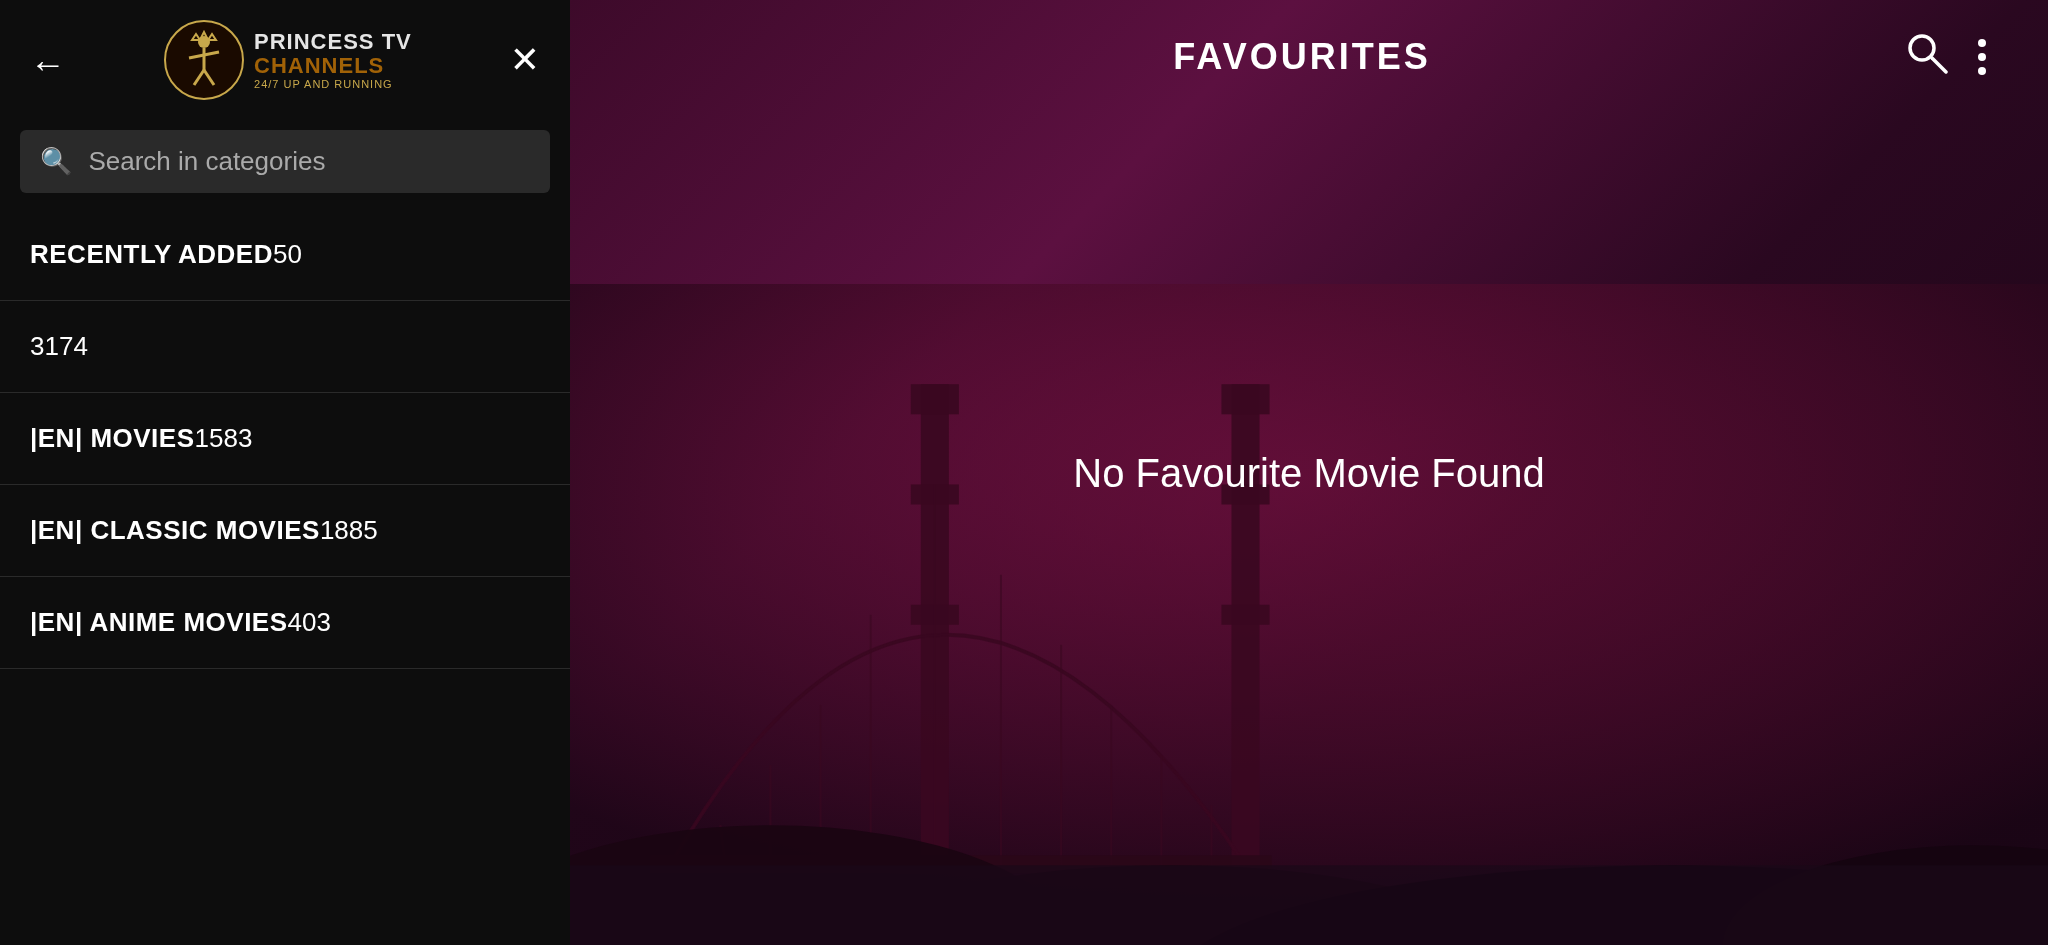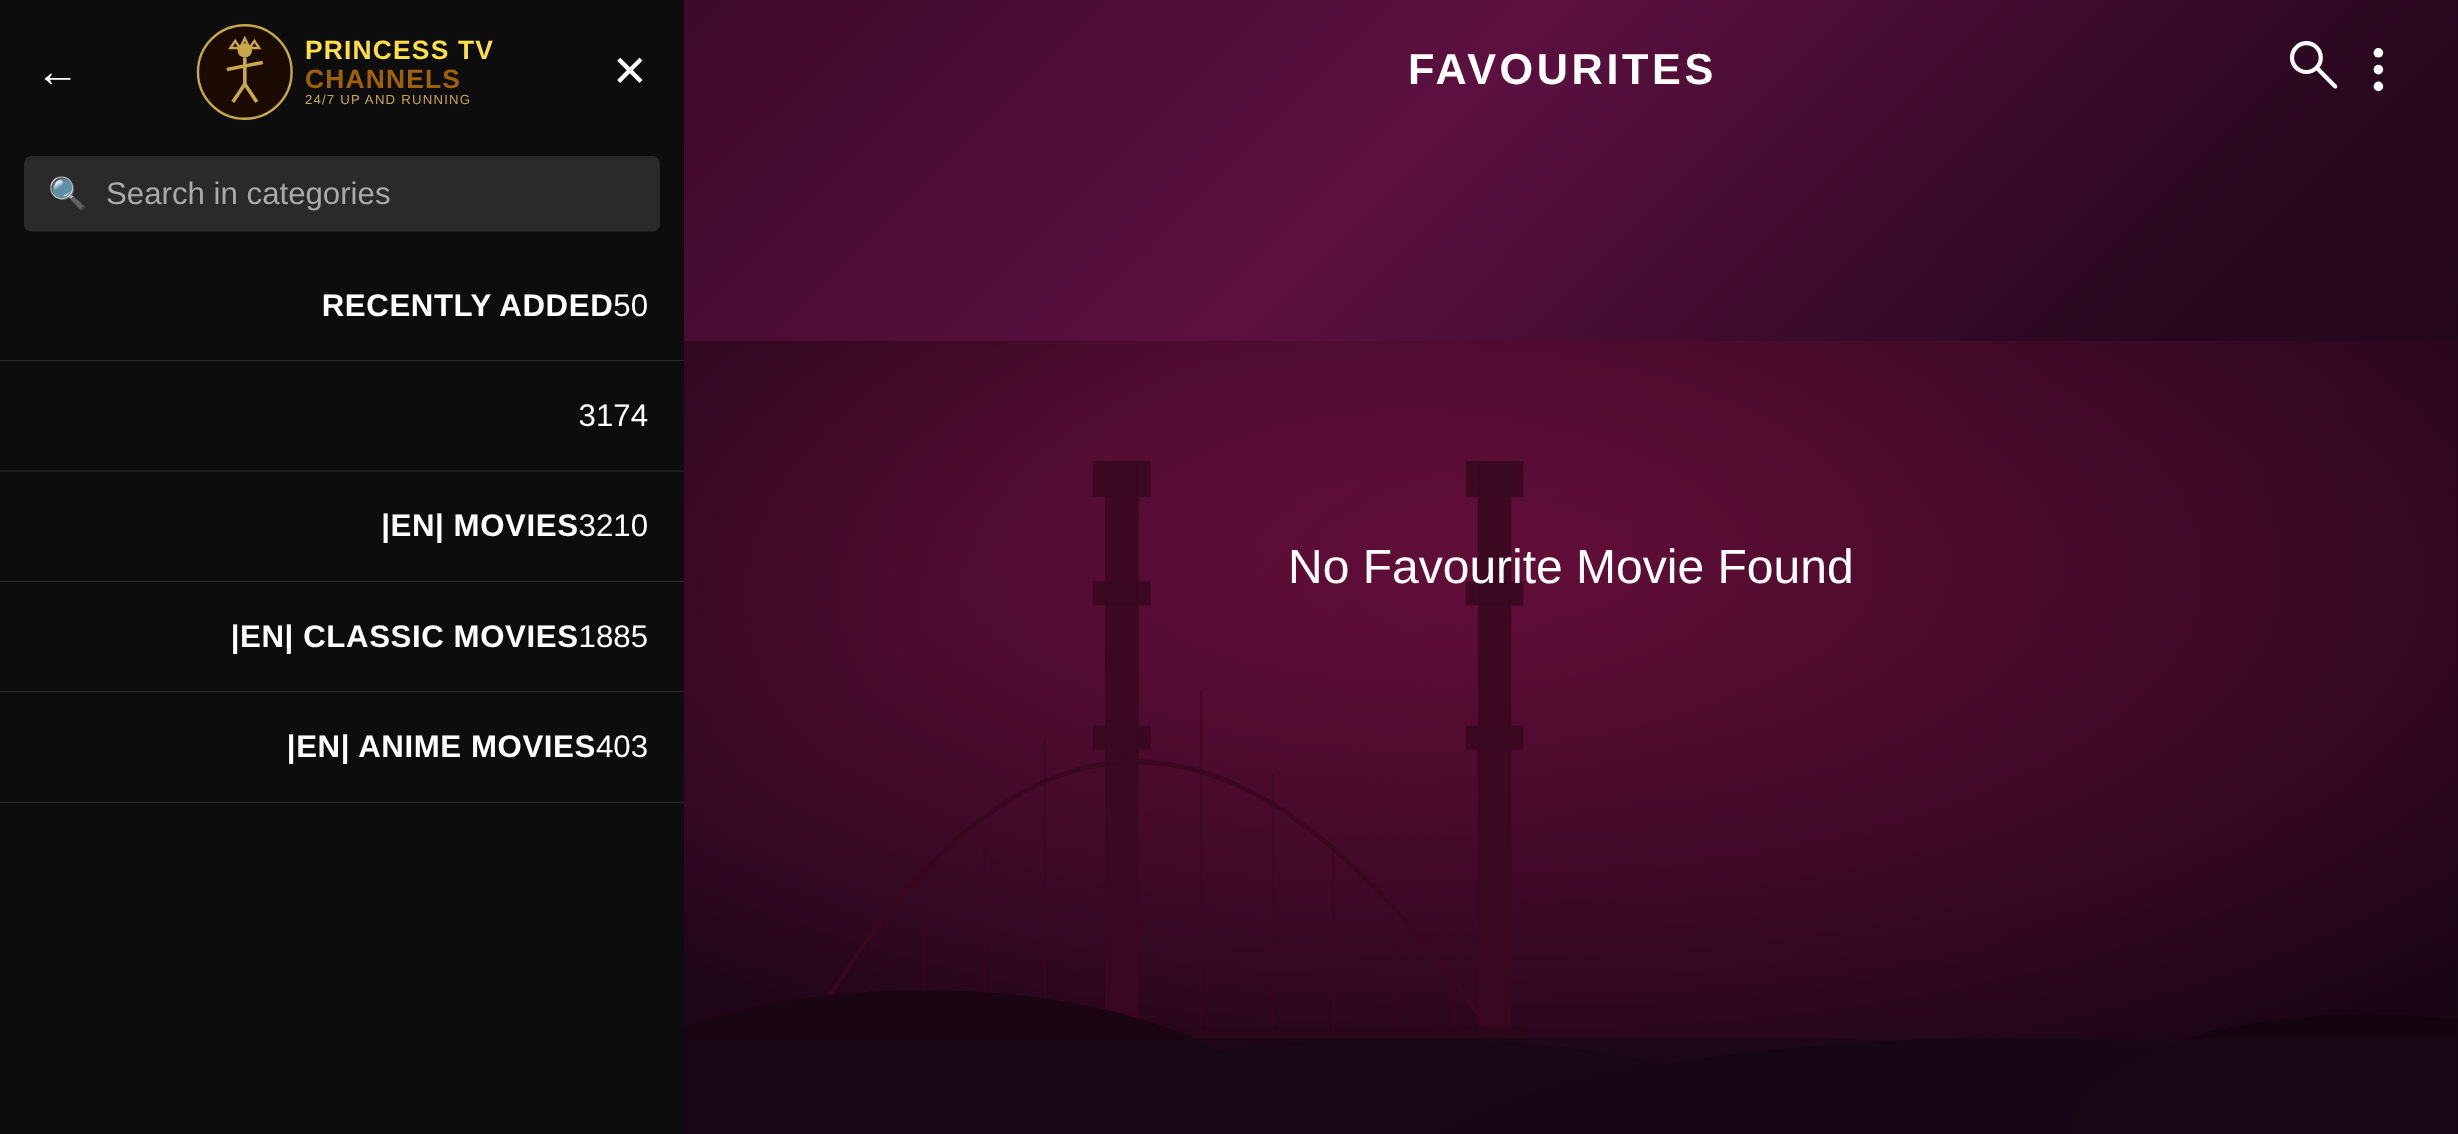--- a/index.html
+++ b/index.html
@@ -59,21 +59,21 @@
 
     .logo-text {
       display: flex;
       flex-direction: column;
       line-height: 1.1;
     }
 
     .logo-title {
       font-size: 22px;
       font-weight: bold;
-      color: #fde047;
+      color: #e5e5e5;
       letter-spacing: 1px;
     }
 
     .logo-subtitle {
       font-size: 22px;
       font-weight: bold;
       color: #a16207;
       letter-spacing: 1px;
     }
 
@@ -119,21 +119,21 @@
 
     .categories-list {
       flex: 1;
       overflow-y: auto;
       margin-top: 16px;
     }
 
     .category-item {
       display: flex;
       align-items: center;
-      justify-content: flex-end;
+      justify-content: flex-start;
       padding: 30px 30px;
       border-bottom: 1px solid #2a2a2a;
       cursor: pointer;
     }
 
     .category-name {
       color: #ffffff;
       font-size: 26px;
       font-weight: 600;
       letter-spacing: 0.5px;
@@ -265,21 +265,21 @@
   <div class="categories-list">
     <div class="category-item">
       <span class="category-name">RECENTLY ADDED</span>
       <span class="category-count">50</span>
     </div>
     <div class="category-item">
       <span class="category-count">3174</span>
     </div>
     <div class="category-item">
       <span class="category-name">|EN| MOVIES</span>
-      <span class="category-count">3210</span>
+      <span class="category-count">1583</span>
     </div>
     <div class="category-item">
       <span class="category-name">|EN| CLASSIC MOVIES</span>
       <span class="category-count">1885</span>
     </div>
     <div class="category-item">
       <span class="category-name">|EN| ANIME MOVIES</span>
       <span class="category-count">403</span>
     </div>
   </div>

